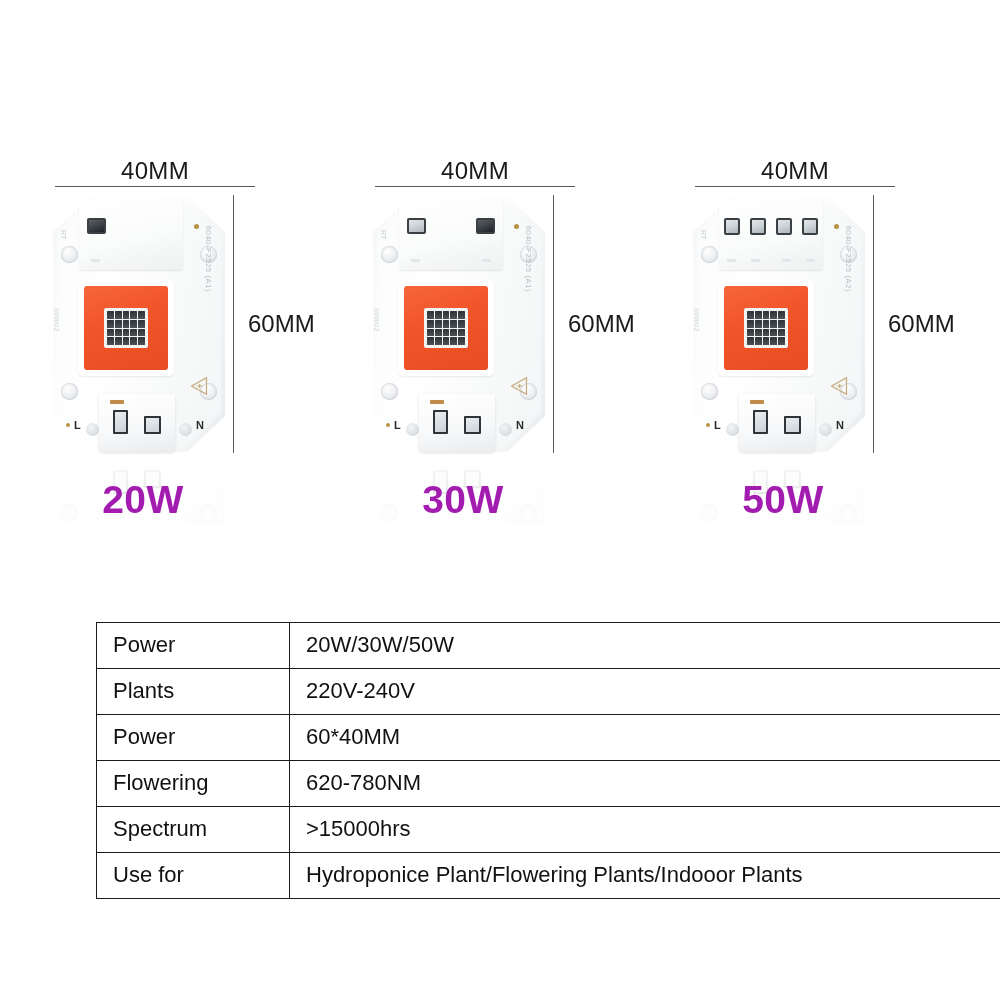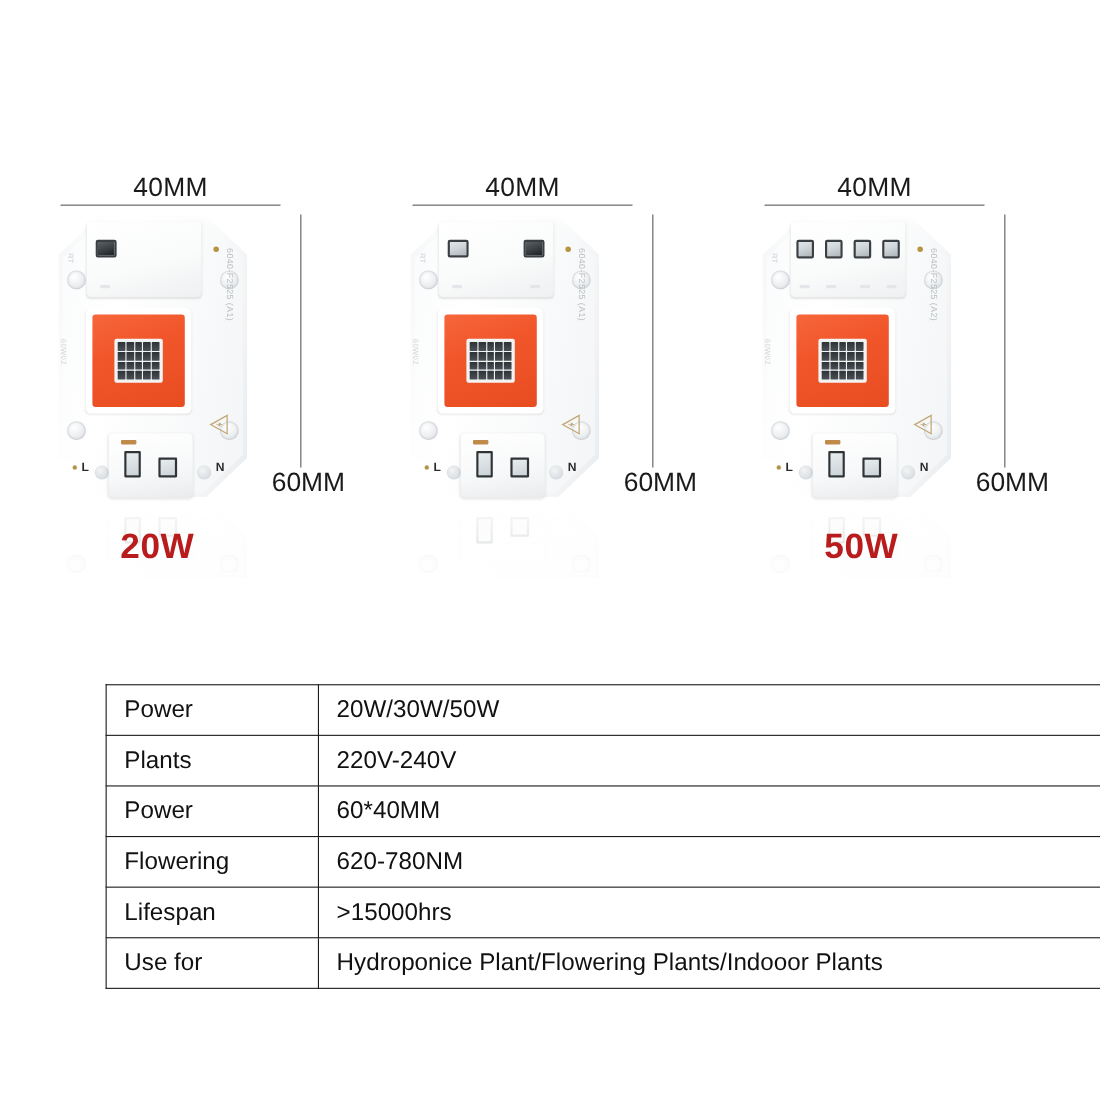--- a/index.html
+++ b/index.html
@@ -57,21 +57,20 @@
   }
 
   
   .dim-side {
     position: absolute;
     top: 195px;
     left: 228px;
     height: 258px;
     display: flex;
     align-items: center;
-    flex-direction: column;
   }
   .dim-side .vrule {
     width: 1px;
     height: 100%;
     background: #5a5a5a;
   }
   .dim-side .dim-text {
     font-size: 24px;
     margin-left: 14px;
     white-space: nowrap;
@@ -353,23 +352,23 @@
     height: 256px;
   }
 
   
   .watt {
     position: absolute;
     top: 478px;
     left: 50px;
     width: 176px;
     text-align: center;
-    font-size: 32px;
+    font-size: 39px;
     font-weight: 700;
-    color: #b91c1c;
+    color: #a21caf;
     letter-spacing: 0.5px;
     z-index: 8;
   }
 
   
   .spec-table {
     position: absolute;
     left: 96px;
     top: 622px;
     width: 974px;
@@ -582,20 +581,21 @@
         <div class="term t-l"></div>
         <div class="term t-n"></div>
       </div>
     </div>
 
     <div class="dim-side">
       <div class="vrule"></div>
       <div class="dim-text">60MM</div>
     </div>
 
+    <div class="watt">30W</div>
   </div>
 
   <div class="product p2">
 
     <div class="dim-top">
       <div class="dim-text">40MM</div>
       <div class="dim-rule"></div>
     </div>
 
     <div class="reflection">
@@ -710,21 +710,21 @@
     </tr>
     <tr>
       <td class="k">Power</td>
       <td class="v">60*40MM</td>
     </tr>
     <tr>
       <td class="k">Flowering</td>
       <td class="v">620-780NM</td>
     </tr>
     <tr>
-      <td class="k">Lifespan</td>
+      <td class="k">Spectrum</td>
       <td class="v">&gt;15000hrs</td>
     </tr>
     <tr>
       <td class="k">Use for</td>
       <td class="v">Hydroponice Plant/Flowering Plants/Indooor Plants</td>
     </tr>
   </tbody>
 </table>
 
 </body></html>

